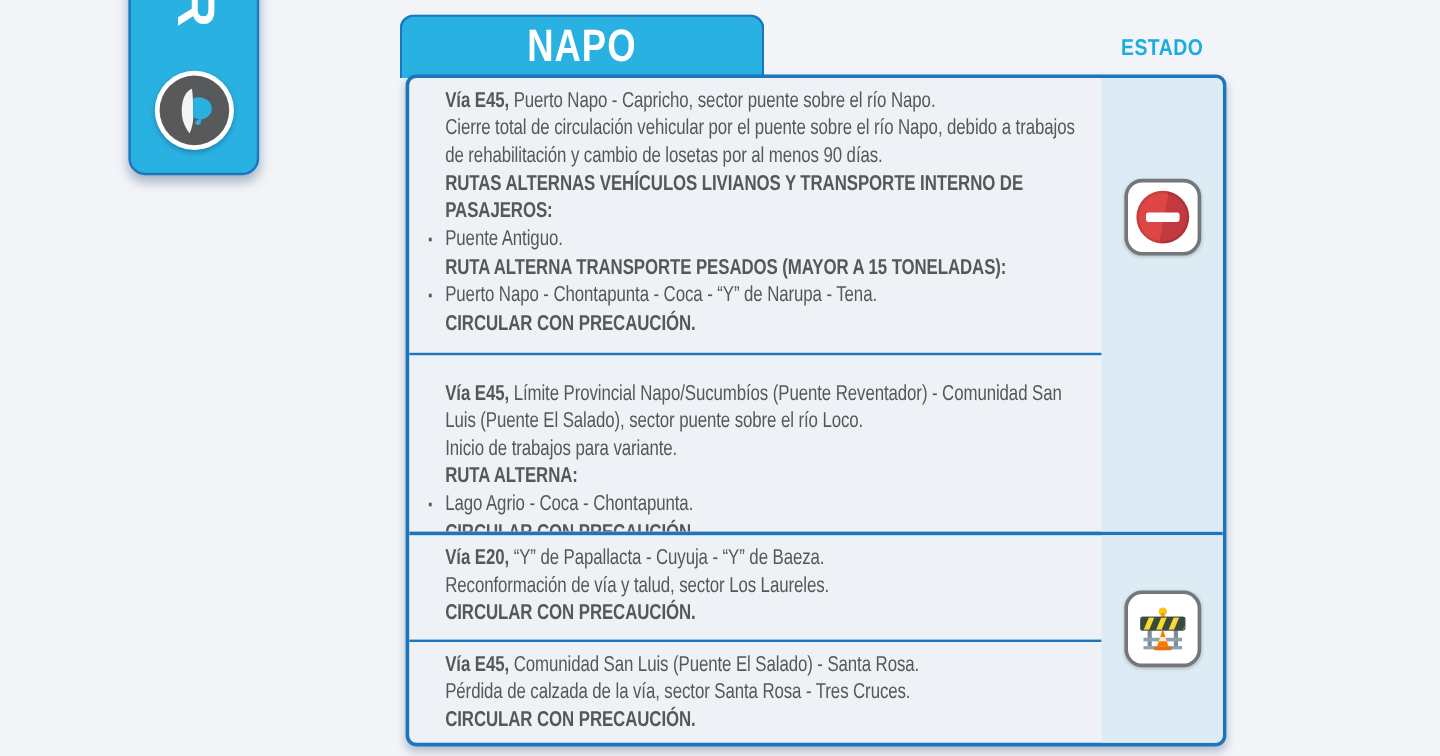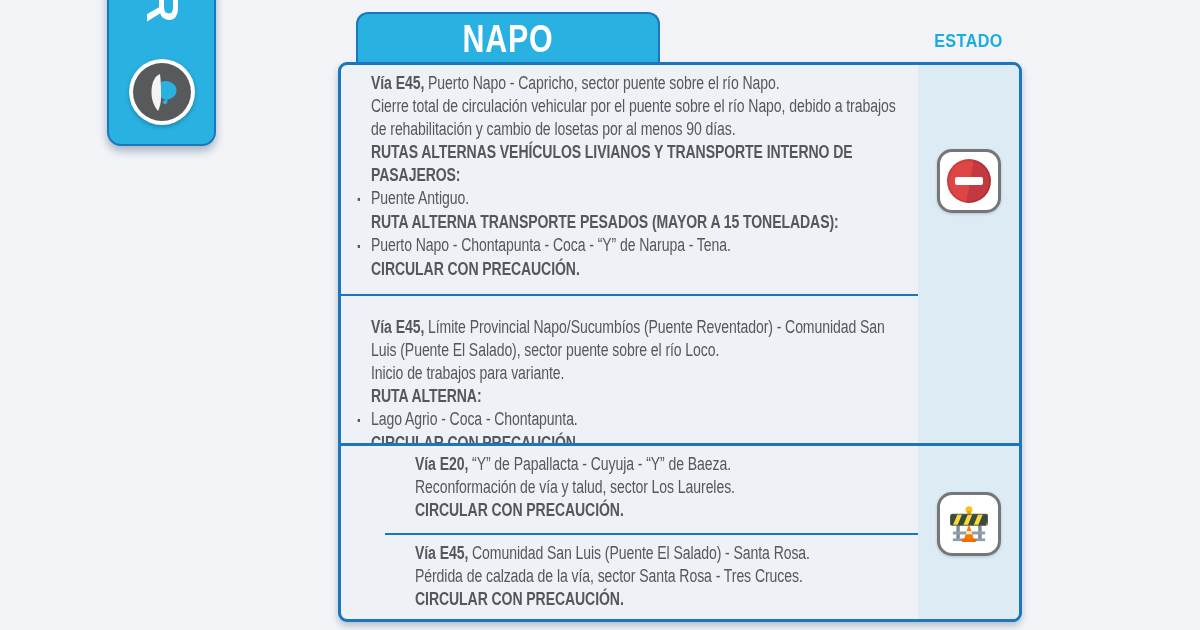--- a/index.html
+++ b/index.html
@@ -41,21 +41,21 @@
     background:#fff;display:flex;align-items:center;justify-content:center;
     box-shadow:0 2px 4px rgba(0,0,0,.25);
   }
   .map-badge-inner{
     width:58px;height:58px;border-radius:50%;background:#58595b;
     display:flex;align-items:center;justify-content:center;
   }
 
   
   .tab{
-    position:absolute;left:356px;top:12px;width:304px;height:53px;
+    position:absolute;left:333px;top:12px;width:304px;height:53px;
     background:var(--cyan);
     border:2px solid var(--blue);border-bottom:none;
     border-radius:12px 12px 0 0;
     display:flex;align-items:center;justify-content:center;
   }
   .tab-text{
     color:#fff;font-weight:bold;font-size:38px;letter-spacing:1px;
     transform:scaleX(0.8);
   }
   .estado{
@@ -68,21 +68,21 @@
   
   .board{
     position:absolute;left:338px;top:62px;width:684px;height:560px;
     border:3px solid var(--blue);border-radius:9px;
     background:var(--content-bg);
     box-shadow:0 4px 7px rgba(25,60,95,.28);
     display:flex;flex-direction:column;overflow:hidden;
   }
   .group{display:flex;width:100%;}
   .group.g0{height:378px;}
-  .group.g1{flex:1;border-top:3px solid var(--blue);padding-left:44px;}
+  .group.g1{flex:1;border-top:3px solid var(--blue);}
   .rows{flex:1;display:flex;flex-direction:column;min-width:0;border-radius:29px;}
   .status-cell{width:101px;flex-shrink:0;background:var(--status-bg);position:relative;}
 
   .row{padding:7px 6px 0 30px;overflow:hidden;}
   .row + .row{border-top:2px solid var(--blue);}
   .g0 .row.r0{height:229px;}
   .g0 .row.r1{flex:1;padding-top:20px;}
   .g1 .row.r0{height:87px;}
   .g1 .row.r1{flex:1;}
 

